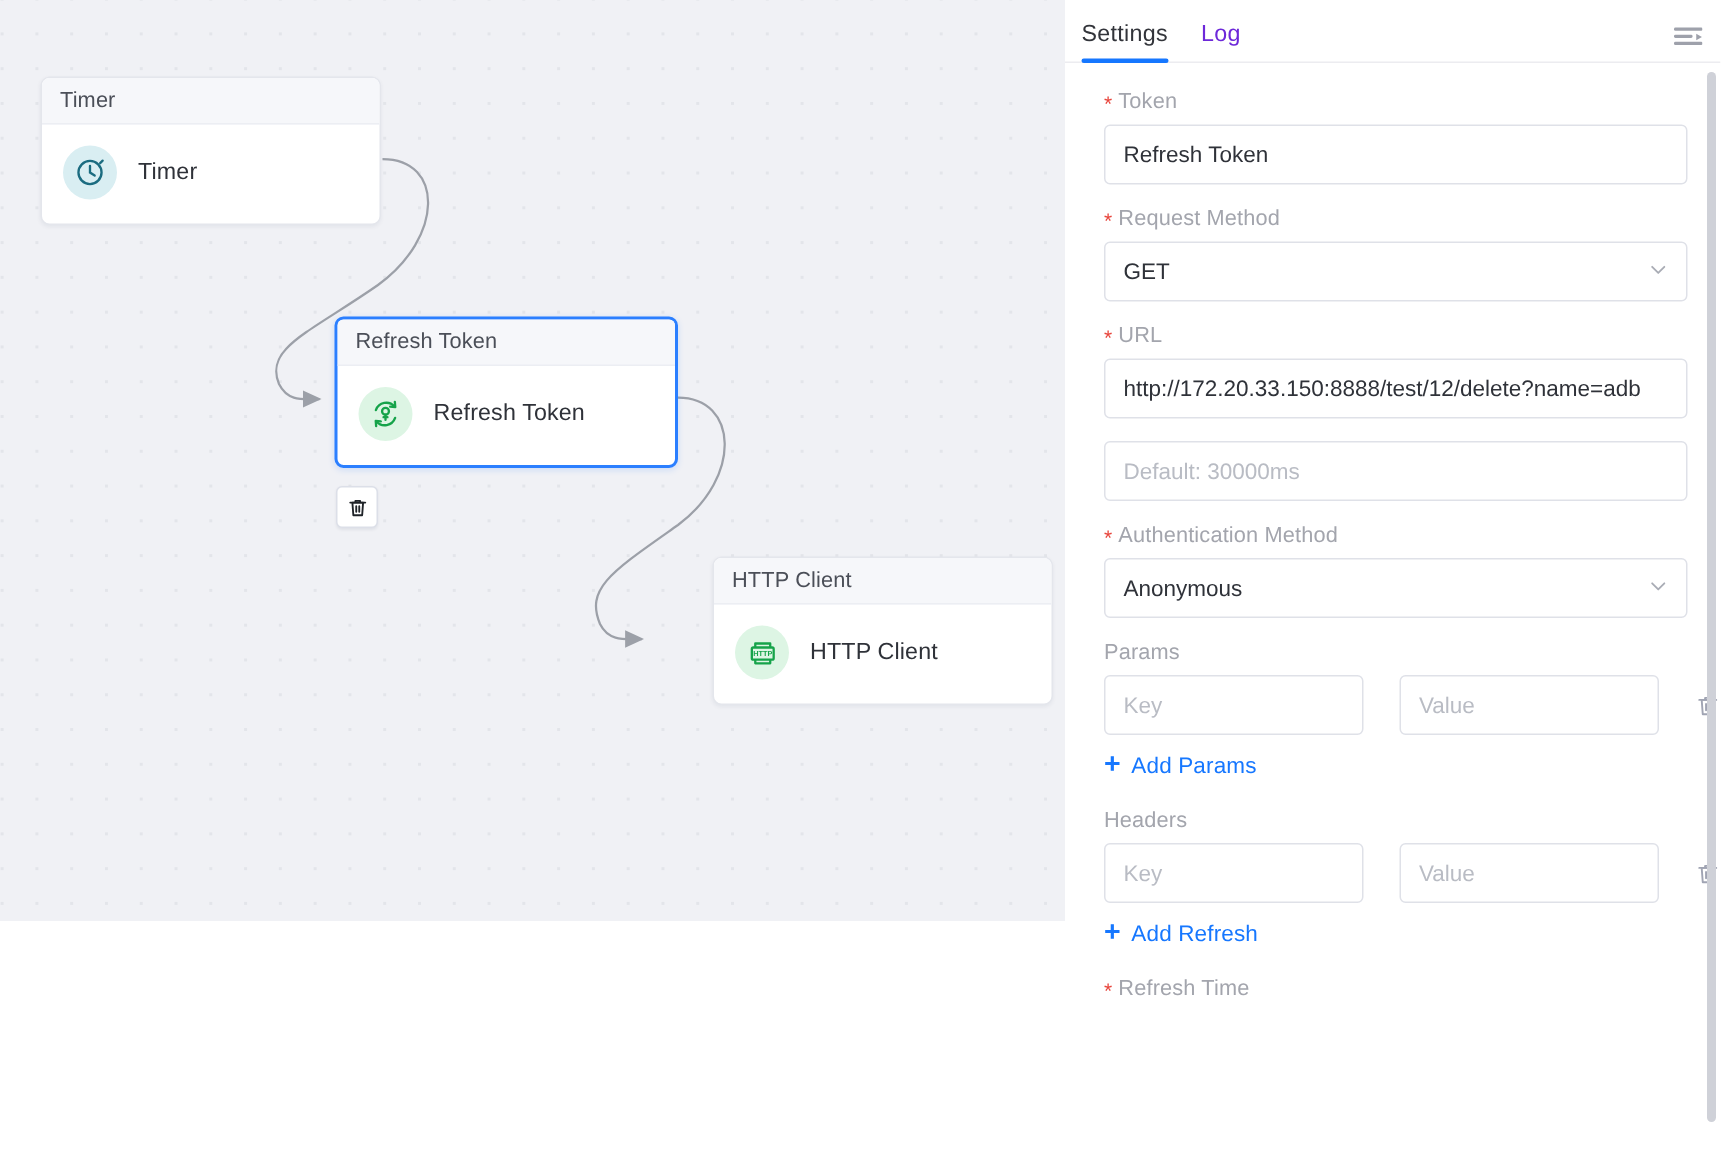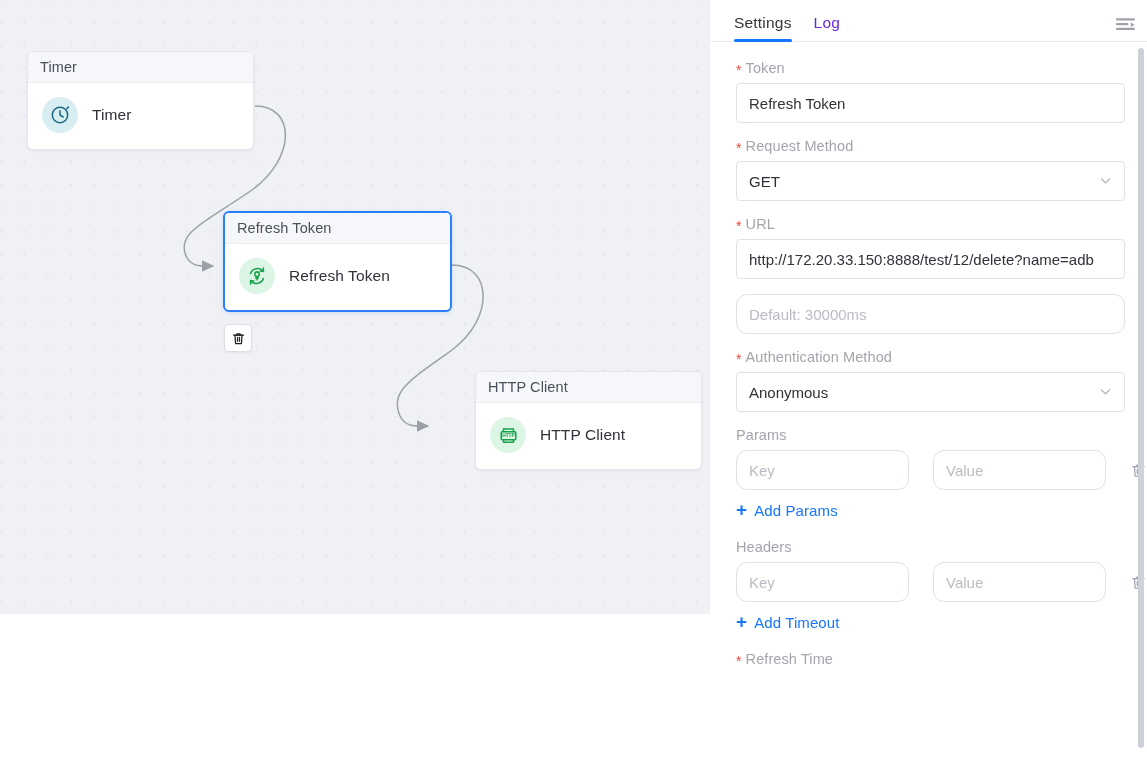--- a/index.html
+++ b/index.html
@@ -69,21 +69,21 @@
     position: relative;
     width: 437px; height: 777px;
     background: #ffffff;
     flex: 0 0 437px;
     display: flex; flex-direction: column;
   }
   .panel-head {
     height: 42px;
     border-bottom: 1px solid #ececf0;
     display: flex; align-items: flex-end;
-    padding: 0 12px 0 24px;
+    padding: 0 12px 0 11px;
     position: relative;
     flex: 0 0 42px;
   }
   .tabs { display: flex; align-items: flex-end; gap: 22px; height: 100%; }
   .tab {
     position: relative;
     font-size: 15.5px;
     color: #6d28d9;
     padding-bottom: 9px;
     cursor: pointer;
@@ -115,21 +115,21 @@
   .inp {
     width: 100%; height: 40px;
     border: 1px solid #dfe1e8;
     border-radius: 4px;
     background: #fff;
     display: flex; align-items: center;
     padding: 0 12px;
     font-size: 15px;
     color: #2f3239;
   }
-  .inp.ph { color: #b9bcc4; border-radius: 11px; }
+  .inp.ph { color: #b9bcc4; }
   .inp.sel { justify-content: space-between; cursor: pointer; }
   .kvrow { display: flex; align-items: center; gap: 24px; }
   .kvrow .inp { flex: 0 0 auto; }
   .k { width: 173px; }
   .v { width: 173px; }
   .trash-btn { width: 22px; height: 26px; display: flex; align-items: center; justify-content: center; cursor: pointer; }
   .addlink {
     display: flex; align-items: center; gap: 7px;
     color: #1677ff; font-size: 15px;
     margin-top: 11px; cursor: pointer;
@@ -323,21 +323,21 @@
             <svg width="17" height="17" viewBox="0 0 24 24" fill="none" stroke="#a0a4b3" stroke-width="1.8">
               <path d="M4 6.5 H20" stroke-linecap="round"></path>
               <path d="M9.5 6.5 V4.6 H14.5 V6.5" stroke-linejoin="round"></path>
               <path d="M6.3 6.5 L7.3 20 H16.7 L17.7 6.5 Z" stroke-linejoin="round"></path>
               <path d="M10.4 10.3 V16.3 M13.6 10.3 V16.3" stroke-linecap="round"></path>
             </svg>
           </div>
         </div>
         <div class="addlink">
           <span class="plus">+</span>
-          <span>Add Timeout</span>
+          <span>Add Refresh</span>
         </div>
       </div>
 
       <div class="fld" style="margin-top:19px;">
         <div class="lbl">
           <span class="req">*</span>
           <span>Refresh Time</span>
         </div>
       </div>
 

